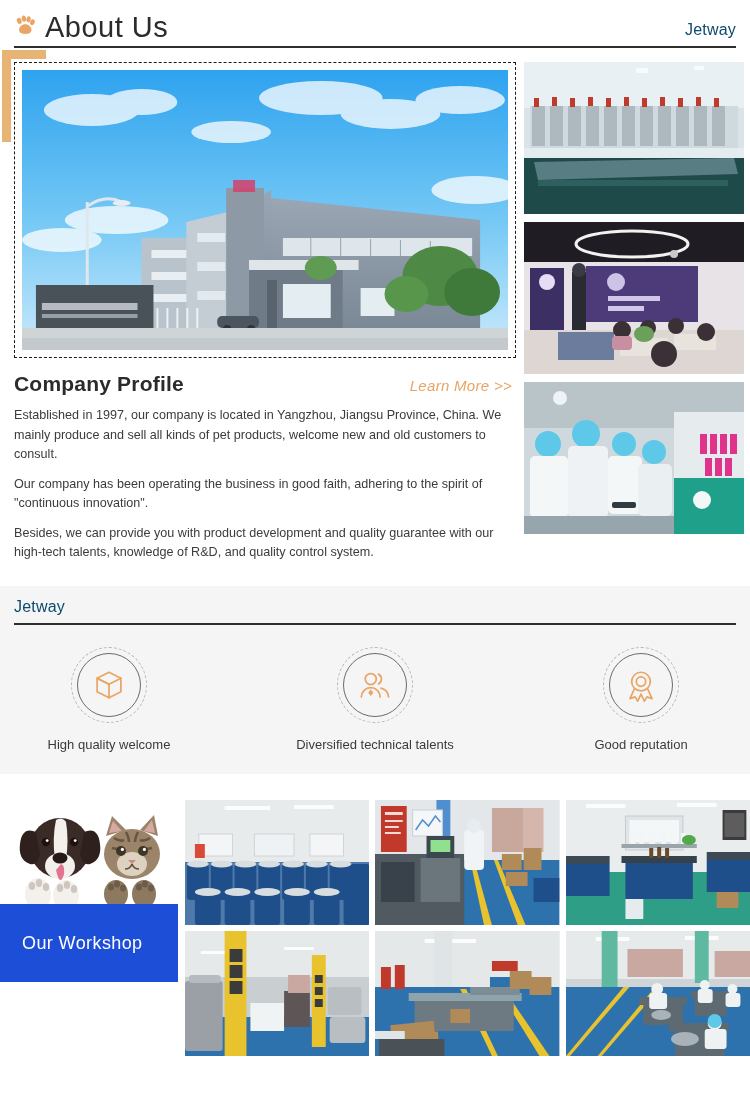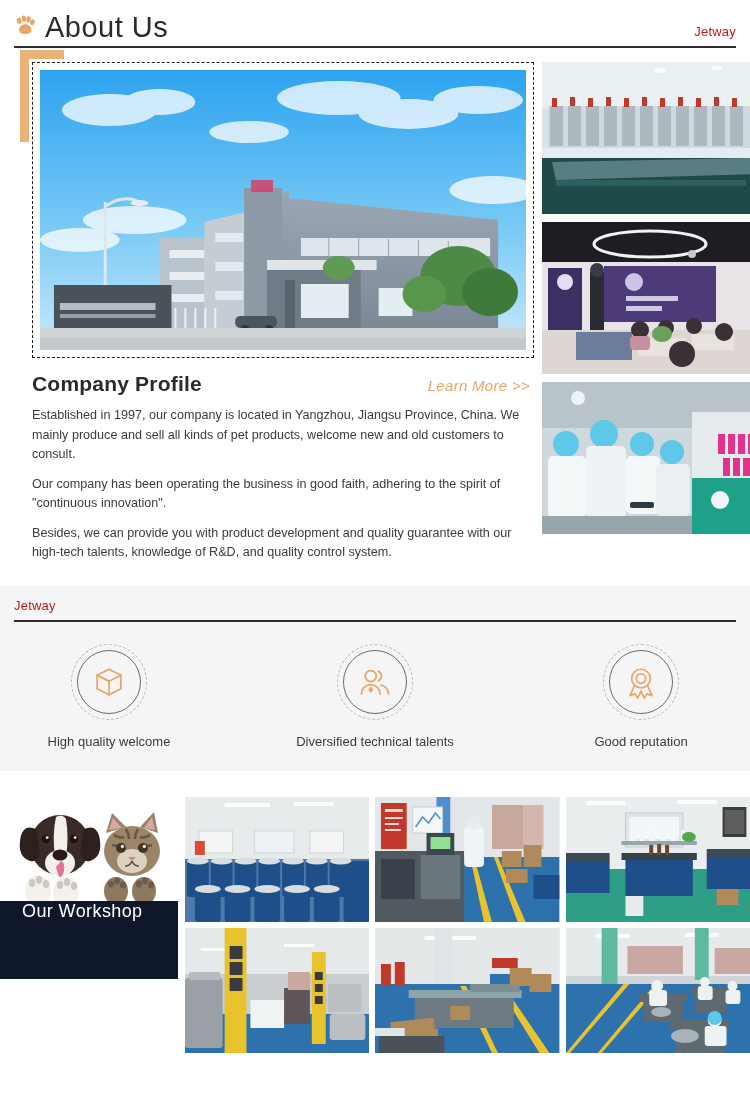--- a/index.html
+++ b/index.html
@@ -26,31 +26,31 @@
   .sec-head-left { display: flex; align-items: center; gap: 9px; }
   .paw { width: 22px; height: 22px; display: block; flex: 0 0 auto; margin-bottom: 4px; }
   .sec-title {
     font-size: 29px;
     font-weight: 500;
     letter-spacing: 0.5px;
     color: #2b2b2b;
     line-height: 1.05;
   }
   .brand {
-    font-size: 13px;
-    color: #b91c1c;
+    font-size: 16px;
+    color: #0c4a6e;
     padding-bottom: 3px;
     letter-spacing: 0.2px;
   }
 
   
   .about-wrap {
     display: flex;
     gap: 8px;
-    padding: 14px 14px 0 32px;
+    padding: 14px 14px 0 14px;
     align-items: flex-start;
   }
   .about-left { width: 502px; flex: 0 0 502px; position: relative; }
   .hero-frame {
     position: relative;
     padding: 7px;
     border: 1px dashed #1b1b1b;
     background: #fff;
   }
   .hero-accent {
@@ -129,24 +129,24 @@
   }
   .feature-label { font-size: 13px; color: #3b3b3b; }
 
   
   .workshop { display: flex; gap: 7px; padding: 26px 0 10px 0; align-items: flex-start; }
   .workshop-left { width: 178px; flex: 0 0 178px; position: relative; }
   .pets { position: relative; height: 104px; }
   .pets svg { position: absolute; left: 8px; bottom: -2px; }
   .workshop-banner {
     position: relative;
-    background: #0f172a;
+    background: #1d4ed8;
     height: 78px;
     display: flex;
-    align-items: flex-start;
+    align-items: center;
     padding-left: 22px;
   }
   .workshop-banner span {
     font-size: 18px;
     color: #ffffff;
     letter-spacing: 0.4px;
   }
   .workshop-grid {
     display: grid;
     grid-template-columns: repeat(3, 1fr);

